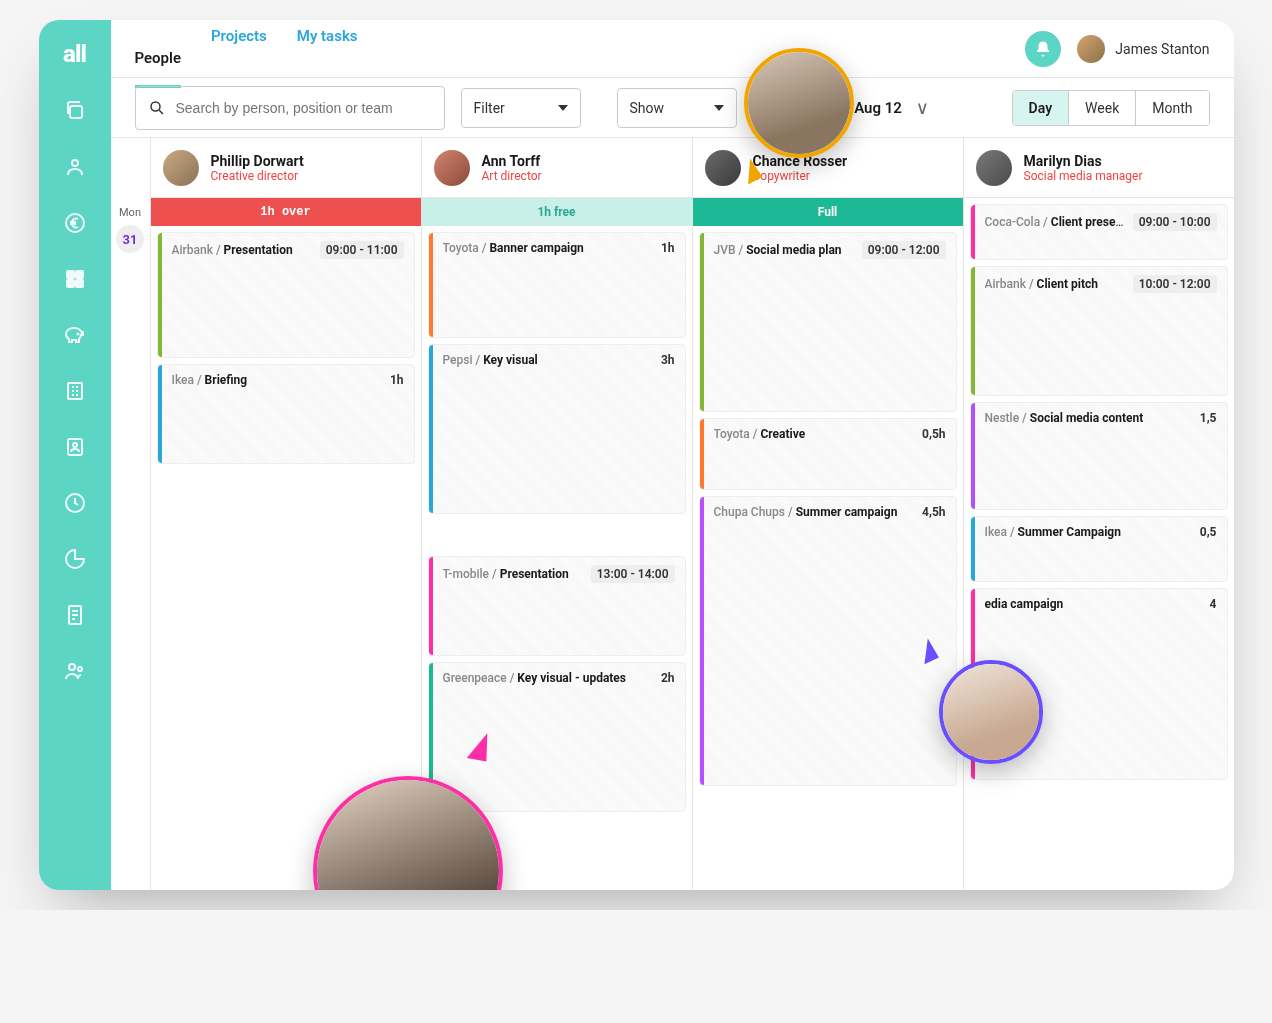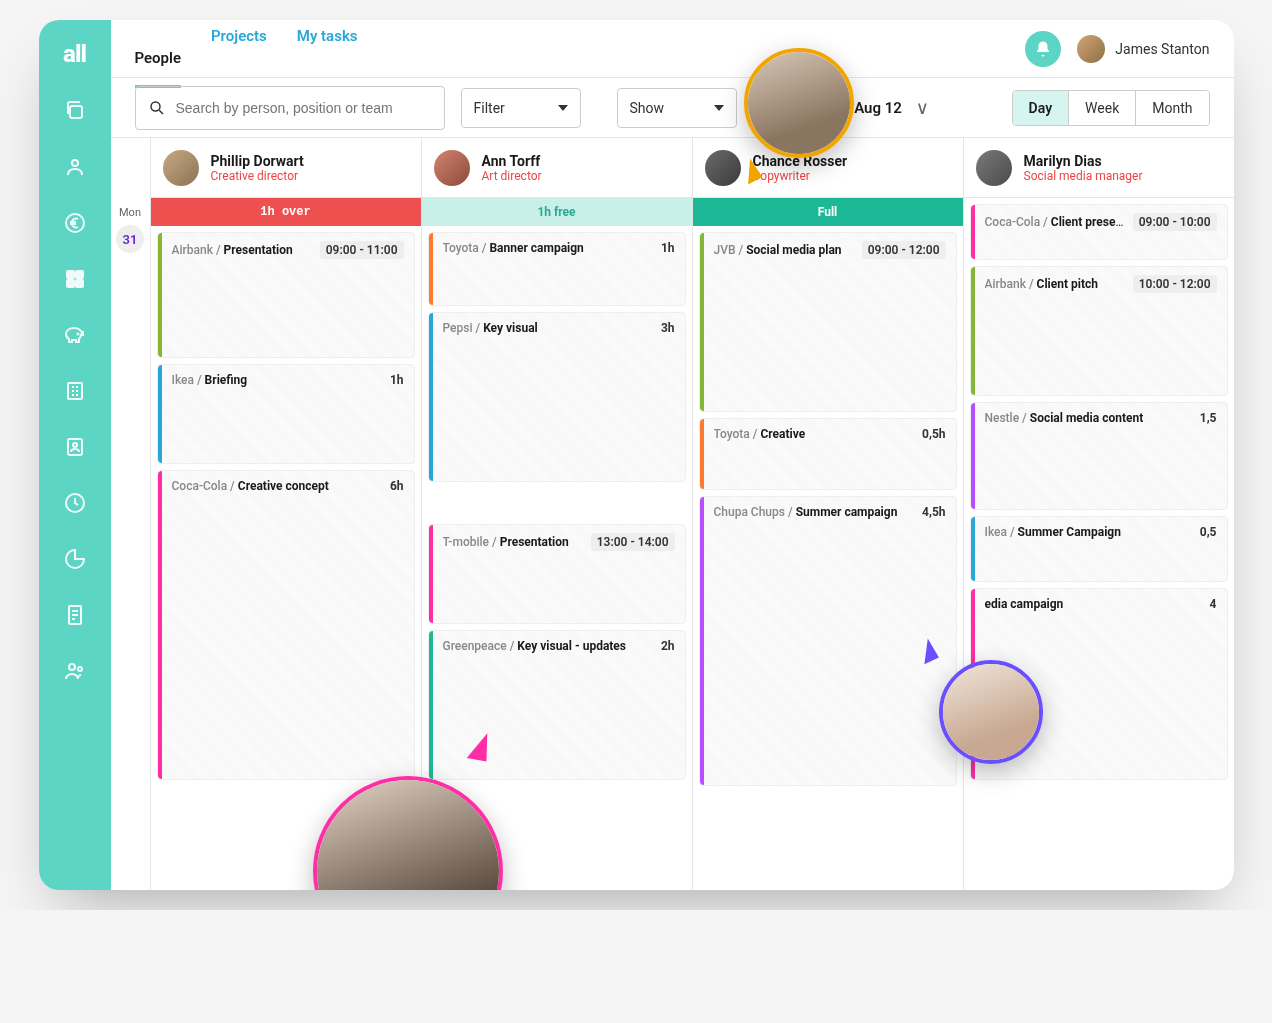--- a/index.html
+++ b/index.html
@@ -224,40 +224,33 @@
                   <span class="task-time">09:00 - 11:00</span>
                 </div>
               </div>
               <div class="task" style="height: 100px;">
                 <div class="task-bar" style="background:#2aa7d9"></div>
                 <div class="task-head">
                   <div class="task-title"><span class="task-client">Ikea / </span><span class="task-name">Briefing</span></div>
                   <span class="task-dur">1h</span>
                 </div>
               </div>
-              <div class="task" style="height: 310px;">
-                <div class="task-bar" style="background:#ff2ea6"></div>
-                <div class="task-head">
-                  <div class="task-title"><span class="task-client">Coca-Cola / </span><span class="task-name">Creative concept</span></div>
-                  <span class="task-dur">6h</span>
-                </div>
-              </div>
             </div>
           </div>
           <div class="person-col">
             <div class="person-head">
               <div class="avatar-md a2"></div>
               <div>
                 <div class="person-name">Ann Torff</div>
                 <div class="person-role">Art director</div>
               </div>
             </div>
             <div class="status-bar status-free">1h free</div>
             <div class="tasks">
-              <div class="task" style="height: 74px;">
+              <div class="task" style="height: 106px;">
                 <div class="task-bar" style="background:#ff7a2f"></div>
                 <div class="task-head">
                   <div class="task-title"><span class="task-client">Toyota / </span><span class="task-name">Banner campaign</span></div>
                   <span class="task-dur">1h</span>
                 </div>
               </div>
               <div class="task" style="height: 170px;">
                 <div class="task-bar" style="background:#2aa7d9"></div>
                 <div class="task-head">
                   <div class="task-title"><span class="task-client">Pepsi / </span><span class="task-name">Key visual</span></div>

